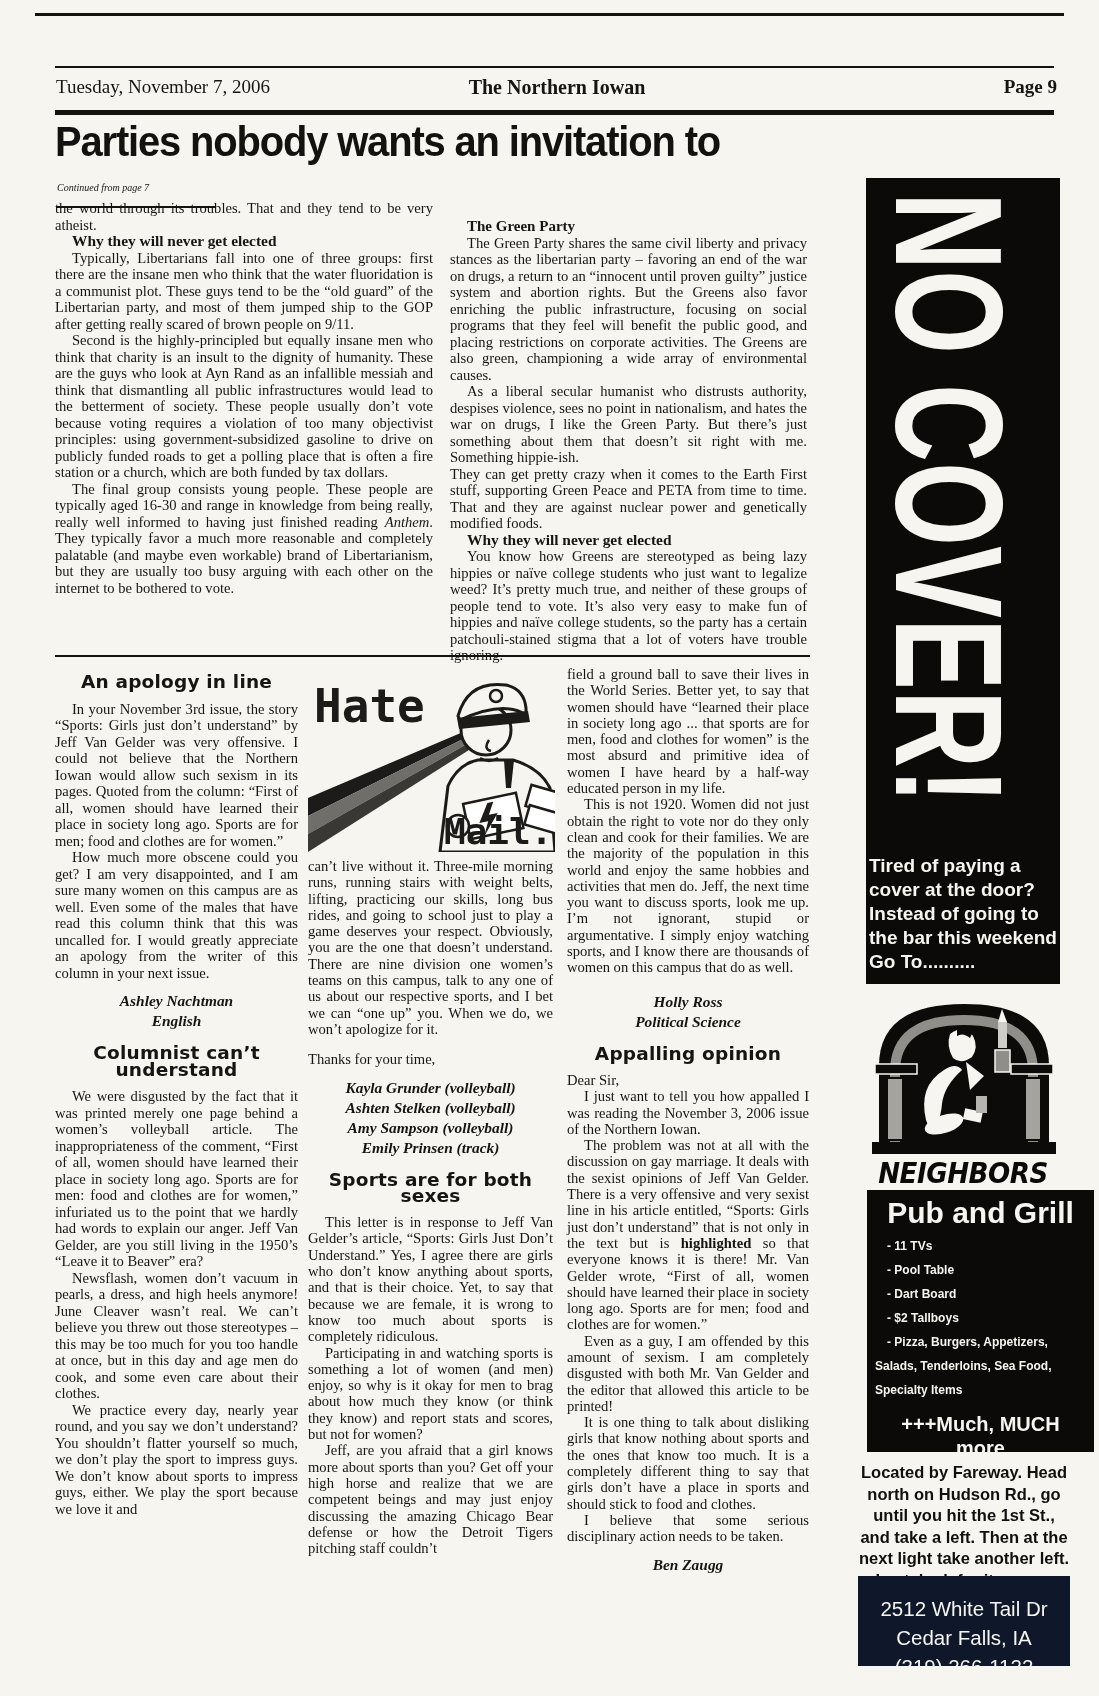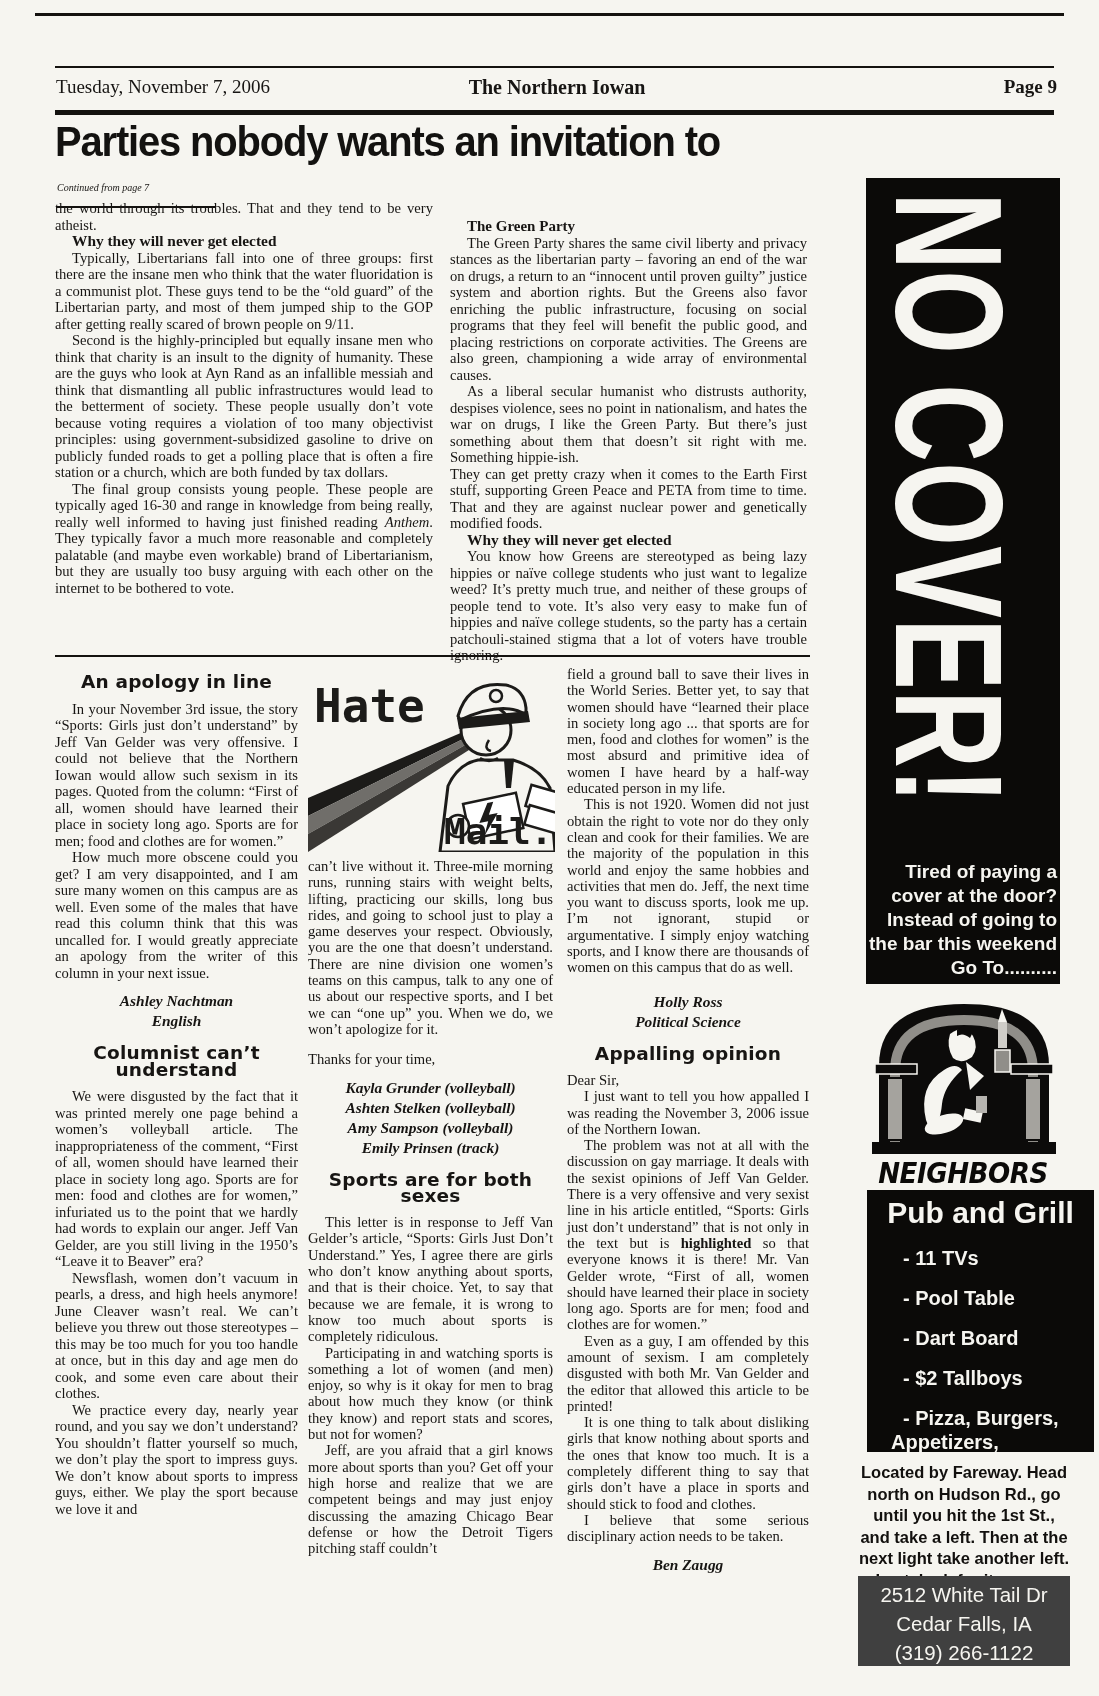--- a/index.html
+++ b/index.html
@@ -16,34 +16,34 @@
   .letter-heading{font-family:"DejaVu Sans",sans-serif;font-weight:bold;font-size:18.5px;
         text-align:center;letter-spacing:.2px;margin:14px 0 10px;text-indent:0;}
   .sig{text-align:center;font-weight:bold;font-style:italic;font-size:15.4px;line-height:20px;
         margin:10px 0 6px;text-indent:0;}
   .headline{position:absolute;left:55px;top:118px;margin:0;font-family:"Liberation Sans",sans-serif;
         font-weight:bold;font-size:42px;letter-spacing:-1.2px;white-space:nowrap;
         transform:scaleX(.95);transform-origin:left;color:#131210;}
   .continued{position:absolute;left:57px;top:182px;font-style:italic;font-size:10px;}
   .adsans{font-family:"Liberation Sans",sans-serif;}
   .banner{position:absolute;left:866px;top:178px;width:194px;height:806px;background:#0b0a08;}
-  .banner-tagline{position:absolute;left:3px;right:3px;bottom:4px;color:#f6f5f0;text-align:right;
+  .banner-tagline{position:absolute;left:3px;right:3px;bottom:10px;color:#f6f5f0;text-align:left;
         font-size:19px;line-height:24px;font-weight:bold;}
   .brand{position:absolute;left:866px;top:1156px;width:194px;text-align:center;
         font-weight:bold;font-style:italic;font-size:29px;letter-spacing:-.5px;color:#0b0a08;
         font-family:"DejaVu Sans",sans-serif;transform:scaleX(.9);}
   .pubbox{position:absolute;left:867px;top:1190px;width:227px;height:262px;background:#0b0a08;
         color:#f6f5f0;box-sizing:border-box;padding:6px 8px;}
   .pubtitle{font-size:30px;font-weight:bold;text-align:center;margin:0 0 4px 0;line-height:34px;}
-  .pubitem{font-size:20px;line-height:24px;font-weight:bold;text-indent:12px;margin:16px;}
+  .pubitem{font-size:12px;line-height:24px;font-weight:bold;text-indent:12px;margin:0;}
   .pubmore{font-size:20px;line-height:24px;font-weight:bold;text-align:center;margin-top:10px;}
   .directions{position:absolute;left:858px;top:1462px;width:212px;text-align:center;
         font-weight:bold;font-size:16.5px;line-height:21.5px;color:#12100e;}
-  .addrbox{position:absolute;left:858px;top:1576px;width:212px;height:90px;background:#404040;
-        color:#f6f5f0;text-align:center;font-size:20.5px;line-height:29px;padding-top:4px;
+  .addrbox{position:absolute;left:858px;top:1576px;width:212px;height:90px;background:#0f172a;
+        color:#f6f5f0;text-align:center;font-size:20.5px;line-height:29px;padding-top:18px;
         box-sizing:border-box;}
   .graphicbox{position:absolute;}
 </style>
 </head>
 <body>
 
 <div class="page">
 
   <div class="rule" style="left:35px;right:35px;top:13px;height:3px;"></div>
   <div class="rule" style="left:55px;right:45px;top:66px;height:2px;"></div>

